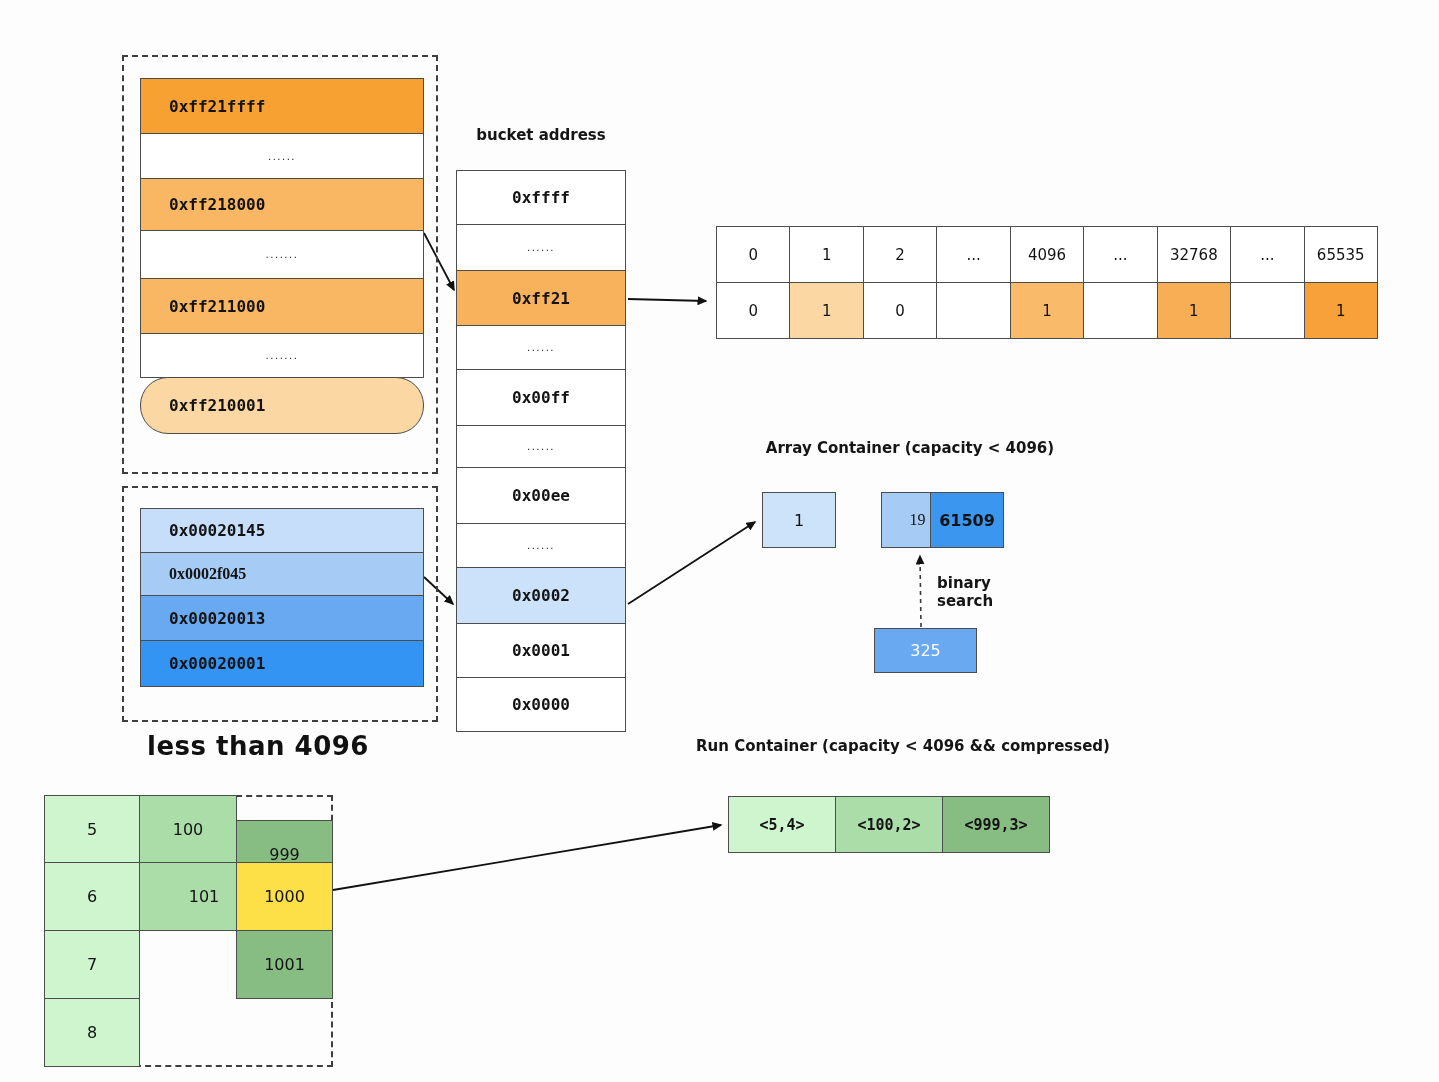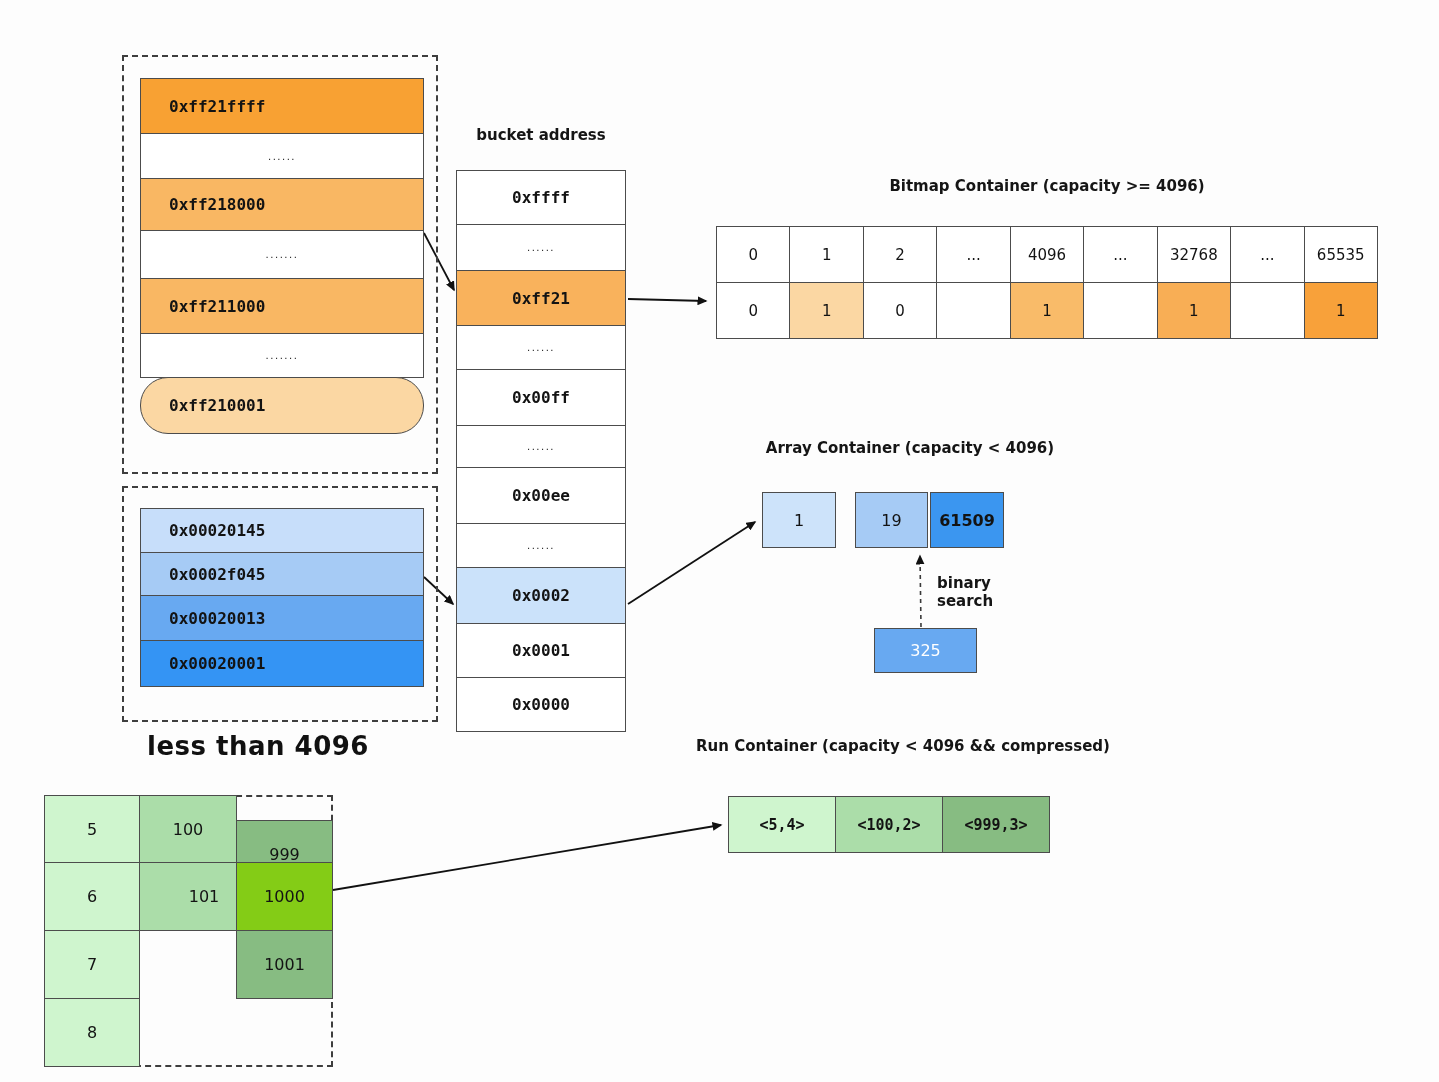--- a/index.html
+++ b/index.html
@@ -50,41 +50,40 @@
     <div class="cell hexfont left-text" style="height: 53px; background: rgb(249, 183, 99);">0xff218000</div>
     <div class="cell dots" style="height: 49px; background: rgb(255, 255, 255);">.......</div>
     <div class="cell hexfont left-text" style="height: 56px; background: rgb(249, 183, 99);">0xff211000</div>
     <div class="cell dots" style="height: 45px; background: rgb(255, 255, 255);">.......</div>
     <div class="cell hexfont left-text" style="height: 57px; background: rgb(251, 215, 163); border-radius: 28px;">0xff210001</div>
   </div>
 
   <div class="abs dashed-box" style="left:122px;top:486px;width:316px;height:236px;"></div>
   <div class="abs vstack" style="left:140px;top:508px;width:284px;">
     <div class="cell hexfont left-text" style="height: 45px; background: rgb(199, 222, 250);">0x00020145</div>
-    <div class="cell hexfont left-text" style="height: 44px; background: rgb(166, 203, 245);">0x0002f045</div>
+    <div class="cell hexfont left-text" style="height: 44px; background: rgb(166, 203, 245); font-family: Liberation Serif, serif;">0x0002f045</div>
     <div class="cell hexfont left-text" style="height: 46px; background: rgb(104, 169, 241);">0x00020013</div>
     <div class="cell hexfont left-text" style="height: 47px; background: rgb(52, 148, 244);">0x00020001</div>
   </div>
 
   <div class="abs small-title" style="left:456px;top:126px;width:170px;">bucket address</div>
   <div class="abs vstack" style="left:456px;top:170px;width:170px;">
     <div class="cell hexfont" style="height: 55px; background: rgb(255, 255, 255);">0xffff</div>
     <div class="cell dots" style="height: 47px; background: rgb(255, 255, 255);">......</div>
     <div class="cell hexfont" style="height: 56px; background: rgb(249, 178, 92);">0xff21</div>
     <div class="cell dots" style="height: 45px; background: rgb(255, 255, 255);">......</div>
     <div class="cell hexfont" style="height: 57px; background: rgb(255, 255, 255);">0x00ff</div>
     <div class="cell dots" style="height: 43px; background: rgb(255, 255, 255);">......</div>
     <div class="cell hexfont" style="height: 57px; background: rgb(255, 255, 255);">0x00ee</div>
     <div class="cell dots" style="height: 45px; background: rgb(255, 255, 255);">......</div>
     <div class="cell hexfont" style="height: 57px; background: rgb(203, 226, 250);">0x0002</div>
     <div class="cell hexfont" style="height: 55px; background: rgb(255, 255, 255);">0x0001</div>
     <div class="cell hexfont" style="height: 55px; background: rgb(255, 255, 255);">0x0000</div>
   </div>
 
-  <div class="abs small-title" style="left:716px;top:177px;width:662px;">Bitmap Container (capacity &gt;= 4096)</div>
   <div class="abs" style="left:716px;top:226px;width:662px;">
     <div class="hrow">
       <div class="cell" style="height:57px;">0</div>
       <div class="cell" style="height:57px;">1</div>
       <div class="cell" style="height:57px;">2</div>
       <div class="cell" style="height:57px;">...</div>
       <div class="cell" style="height:57px;">4096</div>
       <div class="cell" style="height:57px;">...</div>
       <div class="cell" style="height:57px;">32768</div>
       <div class="cell" style="height:57px;">...</div>
@@ -98,36 +97,36 @@
       <div class="cell" style="height: 57px; background: rgb(249, 187, 105);">1</div>
       <div class="cell" style="height: 57px; background: rgb(255, 255, 255);"></div>
       <div class="cell" style="height: 57px; background: rgb(248, 174, 85);">1</div>
       <div class="cell" style="height: 57px; background: rgb(255, 255, 255);"></div>
       <div class="cell" style="height: 57px; background: rgb(248, 161, 58);">1</div>
     </div>
   </div>
 
   <div class="abs small-title" style="left:700px;top:439px;width:420px;">Array Container (capacity &lt; 4096)</div>
   <div class="abs cell" style="left: 762px; top: 492px; width: 74px; height: 56px; font-size: 16px; background: rgb(205, 227, 250);">1</div>
-  <div class="abs cell" style="left: 855px; top: 492px; width: 73px; height: 56px; font-size: 16px; background: rgb(166, 203, 245);">19</div>
+  <div class="abs cell" style="left: 881px; top: 492px; width: 73px; height: 56px; font-size: 16px; background: rgb(166, 203, 245); font-family: Liberation Serif, serif;">19</div>
   <div class="abs cell" style="left: 930px; top: 492px; width: 74px; height: 56px; font-size: 16px; font-weight: bold; background: rgb(59, 150, 240);">61509</div>
   <div class="abs small-title" style="left:937px;top:574px;width:110px;text-align:left;">binary search</div>
   <div class="abs cell white-text" style="left: 874px; top: 628px; width: 103px; height: 45px; font-size: 16px; background: rgb(104, 169, 241);">325</div>
 
   <div class="abs small-title" style="left:693px;top:737px;width:420px;">Run Container (capacity &lt; 4096 &amp;&amp; compressed)</div>
   <div class="abs hrow" style="left:728px;top:796px;width:322px;">
     <div class="cell hexfont" style="height: 57px; font-size: 15px; background: rgb(207, 245, 206);">&lt;5,4&gt;</div>
     <div class="cell hexfont" style="height: 57px; font-size: 15px; background: rgb(171, 221, 169);">&lt;100,2&gt;</div>
     <div class="cell hexfont" style="height: 57px; font-size: 15px; background: rgb(135, 188, 130);">&lt;999,3&gt;</div>
   </div>
 
   <div class="abs dashed-box" style="left:44px;top:795px;width:289px;height:272px;"></div>
   <div class="abs cell" style="left: 44px; top: 795px; width: 96px; height: 68px; font-size: 16px; background: rgb(207, 245, 206);">5</div>
   <div class="abs cell" style="left: 139px; top: 795px; width: 98px; height: 68px; font-size: 16px; background: rgb(171, 221, 169);">100</div>
   <div class="abs cell" style="left: 236px; top: 795px; width: 97px; height: 68px; font-size: 16px; background: rgb(135, 188, 130); margin-top: 25px;">999</div>
   <div class="abs cell" style="left: 44px; top: 862px; width: 96px; height: 69px; font-size: 16px; background: rgb(207, 245, 206);">6</div>
   <div class="abs cell" style="left: 139px; top: 862px; width: 98px; height: 69px; font-size: 16px; background: rgb(171, 221, 169); padding-left: 32px;">101</div>
-  <div class="abs cell" style="left: 236px; top: 862px; width: 97px; height: 69px; font-size: 16px; background: #84cc16;">1000</div>
+  <div class="abs cell" style="left: 236px; top: 862px; width: 97px; height: 69px; font-size: 16px; background: #fde047;">1000</div>
   <div class="abs cell" style="left: 44px; top: 930px; width: 96px; height: 69px; font-size: 16px; background: rgb(207, 245, 206);">7</div>
   <div class="abs cell" style="left: 236px; top: 930px; width: 97px; height: 69px; font-size: 16px; background: rgb(135, 188, 130);">1001</div>
   <div class="abs cell" style="left: 44px; top: 998px; width: 96px; height: 69px; font-size: 16px; background: rgb(207, 245, 206);">8</div>
 
 </div>
 
 </body></html>

